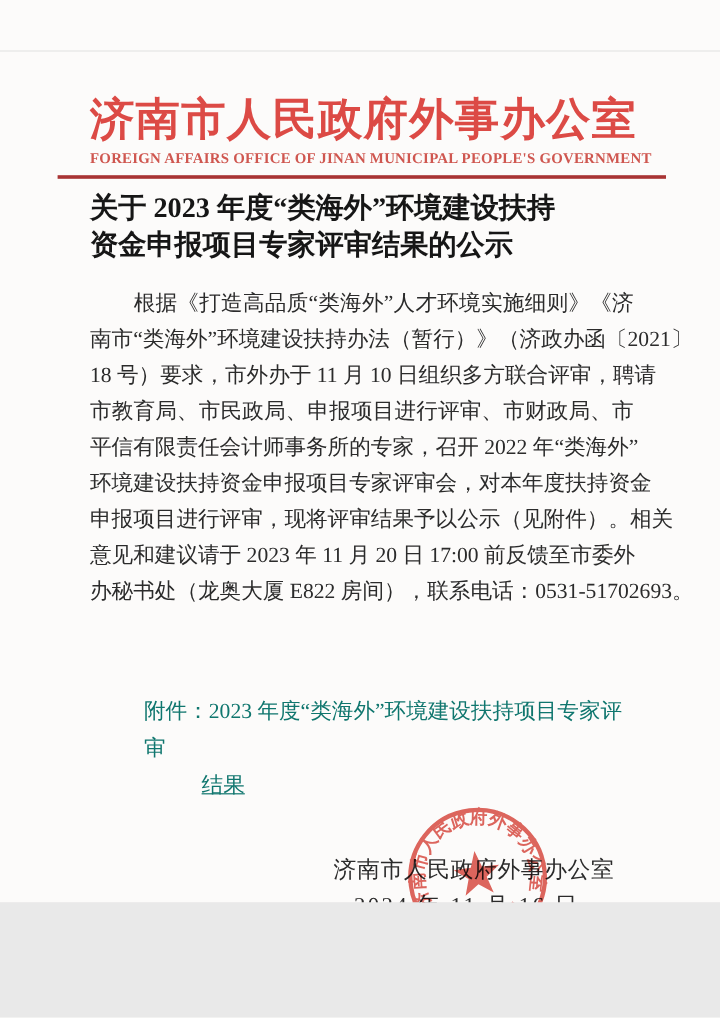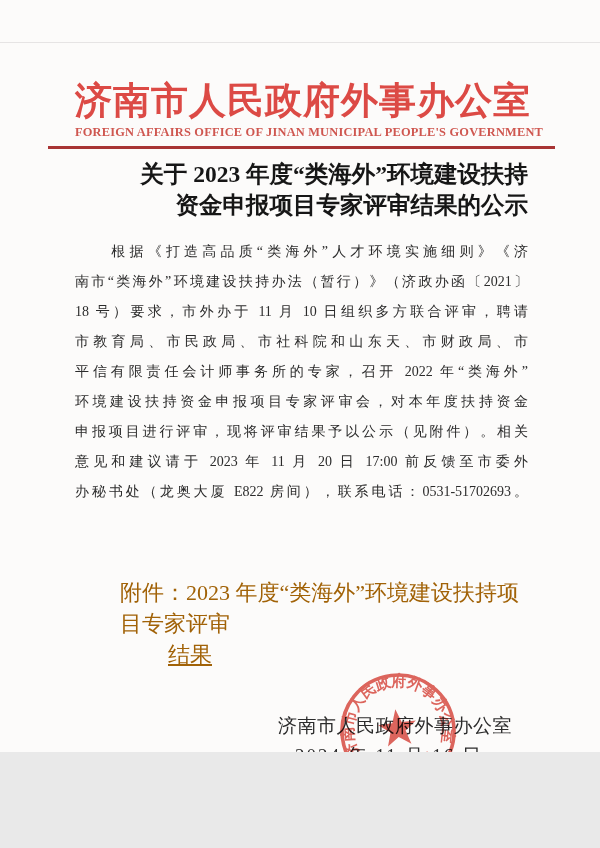--- a/index.html
+++ b/index.html
@@ -39,45 +39,45 @@
     margin-top:2px;
   }
   .red-rule{
     height:3px;
     background:#a83434;
     margin:5px -27px 0 -27px;
   }
   
   .doc-title{
     margin-top:10px;
-    text-align:right;
+    text-align:left;
     font-weight:bold;
     font-size:23.5px;
     line-height:31px;
     color:#161616;
   }
   
   .body-text{
     margin-top:16px;
-    font-size:14px;
+    font-size:18px;
     line-height:30px;
     color:#2b2b2b;
   }
   .body-line{
     text-align:justify;
     text-align-last:justify;
     white-space:nowrap;
   }
   
   .attachment{
     margin-top:70px;
     margin-left:45px;
-    font-size:22px;
+    font-size:18px;
     line-height:31px;
-    color:#a16207;
+    color:#0f766e;
   }
   .attach-line2{ margin-left:48px;text-decoration:underline; }
   
   .signature{
     margin-top:42px;
     text-align:right;
     font-size:19px;
     color:#2b2b2b;
   }
   .sig-org{
@@ -117,21 +117,21 @@
 
     <div class="doc-title">
       <div>关于 2023 年度“类海外”环境建设扶持</div>
       <div>资金申报项目专家评审结果的公示</div>
     </div>
 
     <div class="body-text">
         <div class="body-line">　　根据《打造高品质“类海外”人才环境实施细则》《济</div>
         <div class="body-line">南市“类海外”环境建设扶持办法（暂行）》（济政办函〔2021〕</div>
         <div class="body-line">18 号）要求，市外办于 11 月 10 日组织多方联合评审，聘请</div>
-        <div class="body-line">市教育局、市民政局、市社科院和山东天、市财政局、市</div>
+        <div class="body-line">市教育局、市民政局、申报项目进行评审、市财政局、市</div>
         <div class="body-line">平信有限责任会计师事务所的专家，召开 2022 年“类海外”</div>
         <div class="body-line">环境建设扶持资金申报项目专家评审会，对本年度扶持资金</div>
         <div class="body-line">申报项目进行评审，现将评审结果予以公示（见附件）。相关</div>
         <div class="body-line">意见和建议请于 2023 年 11 月 20 日 17:00 前反馈至市委外</div>
         <div class="body-line">办秘书处（龙奥大厦 E822 房间），联系电话：0531-51702693。</div>
       </div>
 
     <div class="attachment">
       <div><span>附件：</span><span>2023 年度“类海外”环境建设扶持项目专家评审</span></div>
       <div class="attach-line2">结果</div>

